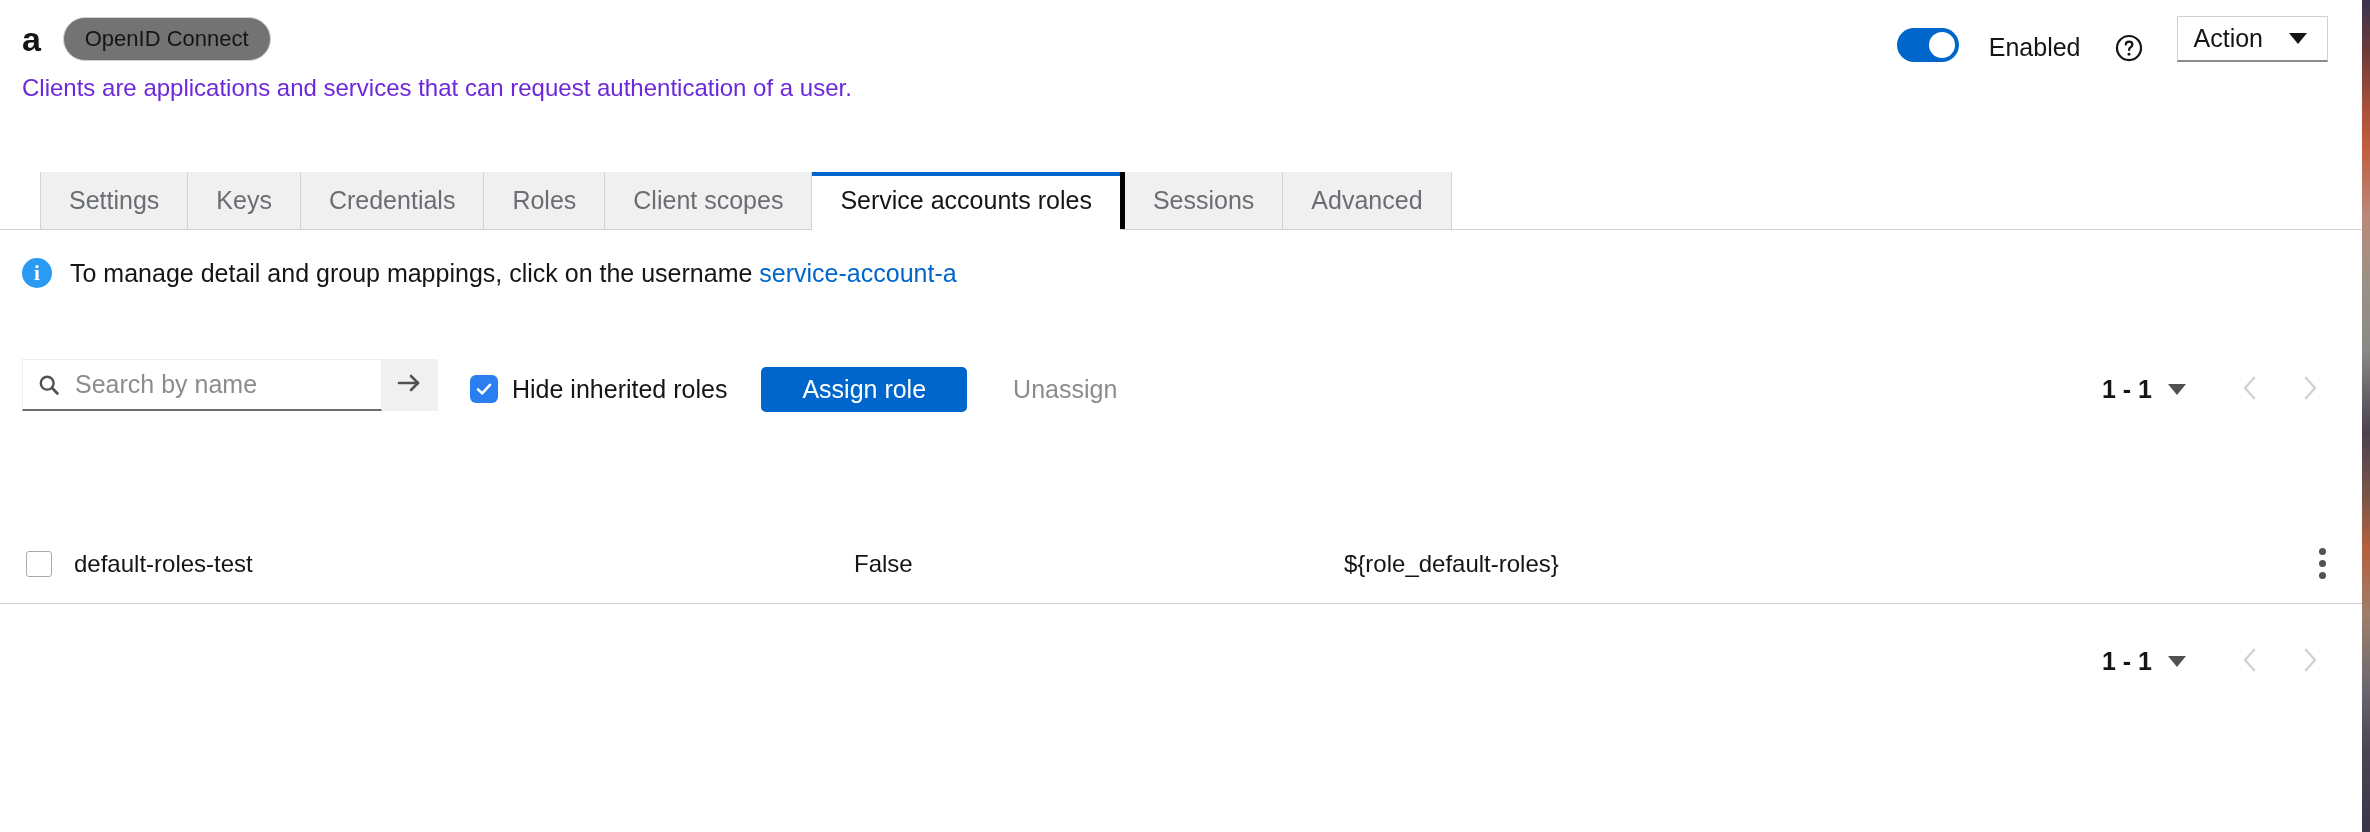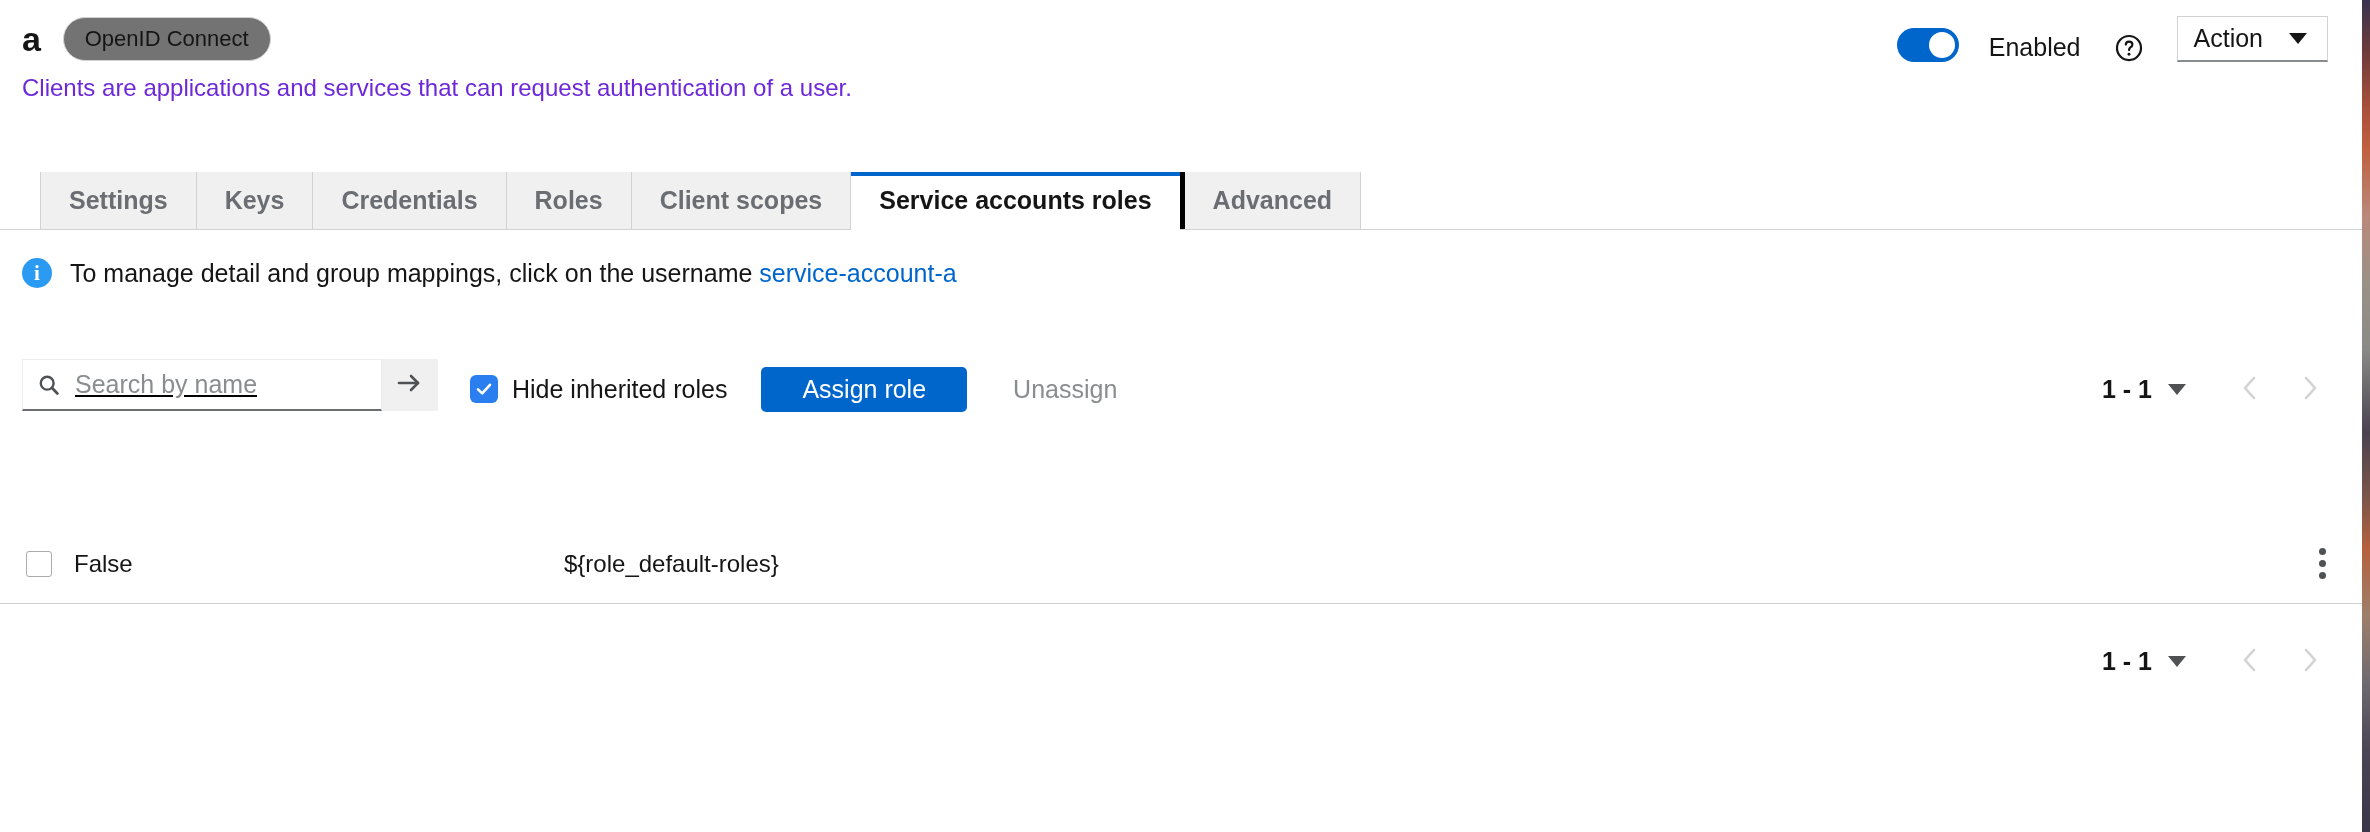--- a/index.html
+++ b/index.html
@@ -164,21 +164,20 @@
     position: relative;
     display: flex;
     align-items: center;
     padding: 8px 28px;
     font-size: 25px;
     color: #6a6e73;
     background: #f0f0f0;
     border-right: 1px solid #d2d2d2;
     cursor: pointer;
     white-space: nowrap;
-    font-weight: bold;
   }
   .tab:first-child { border-left: 1px solid #d2d2d2; }
 
   .tab.active {
     background: #ffffff;
     color: #151515;
     border-right: 5px solid #000000;
     border-left: 1px solid #d2d2d2;
     margin-left: -1px;
   }
@@ -238,21 +237,20 @@
     display: flex;
     align-items: center;
     padding: 0 22px;
   }
 
   .search-wrap {
     display: flex;
     align-items: stretch;
     height: 60px;
     flex: none;
-    text-decoration: underline;
   }
   .search-field {
     position: relative;
     display: flex;
     align-items: center;
     width: 360px;
     height: 52px;
     background: #ffffff;
     border: 1px solid #ededed;
     border-bottom: 2px solid #6a6e73;
@@ -484,20 +482,23 @@
         <span>Credentials</span>
       </div>
     <div class="tab">
         <span>Roles</span>
       </div>
     <div class="tab">
         <span>Client scopes</span>
       </div>
     <div class="tab active">
         <span>Service accounts roles</span>
+      </div>
+    <div class="tab">
+        <span>Sessions</span>
       </div>
     <div class="tab">
         <span>Advanced</span>
       </div>
   </div>
 
   <div class="alert-row">
     <div class="alert-icon">i</div>
     <div class="alert-text">
       <span>To manage detail and group mappings, click on the username</span>
@@ -557,20 +558,21 @@
         </span>
       </button>
     </div>
   </div>
 
 
   <div class="table-row">
     <div class="cell-check">
       <div class="cbox-empty"></div>
     </div>
+    <div class="cell-name td">default-roles-test</div>
     <div class="cell-inherited td">False</div>
     <div class="cell-desc td">${role_default-roles}</div>
     <div class="cell-kebab">
       <div class="kebab">
         <span></span>
         <span></span>
         <span></span>
       </div>
     </div>
   </div>

